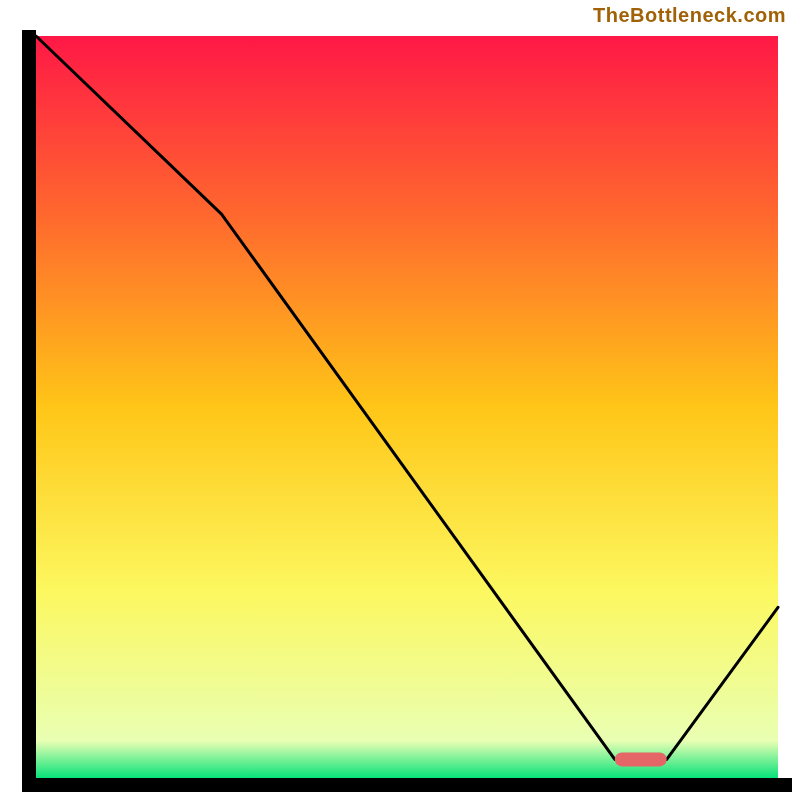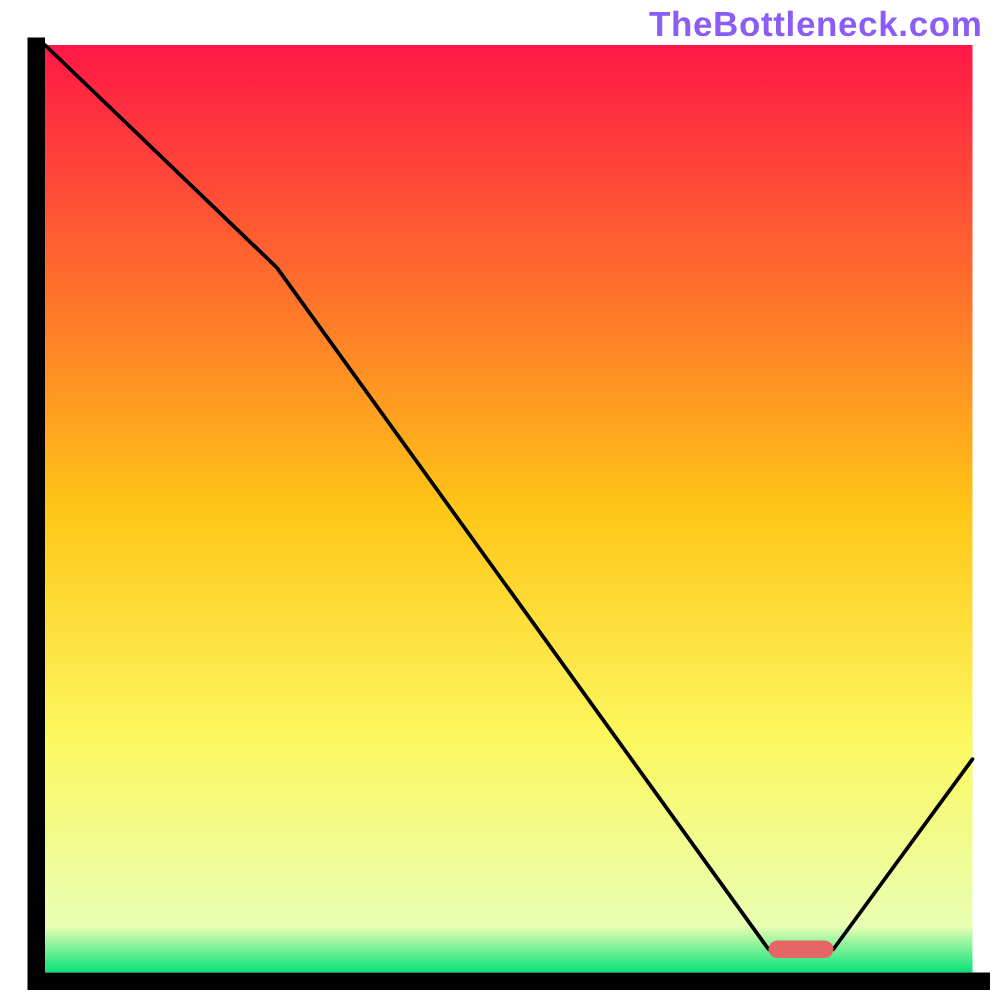--- a/index.html
+++ b/index.html
@@ -12,23 +12,23 @@
   }
   .container {
     position: relative;
     width: 800px;
     height: 800px;
   }
   .watermark {
     position: absolute;
     top: 4px;
     right: 14px;
-    font-size: 28px;
+    font-size: 20px;
     font-weight: bold;
-    color: #8b5cf6;
+    color: #a16207;
     letter-spacing: 0.5px;
     margin-left: 24px;
   }
   svg {
     display: block;
   }
 </style>
 </head>
 <body>
 

